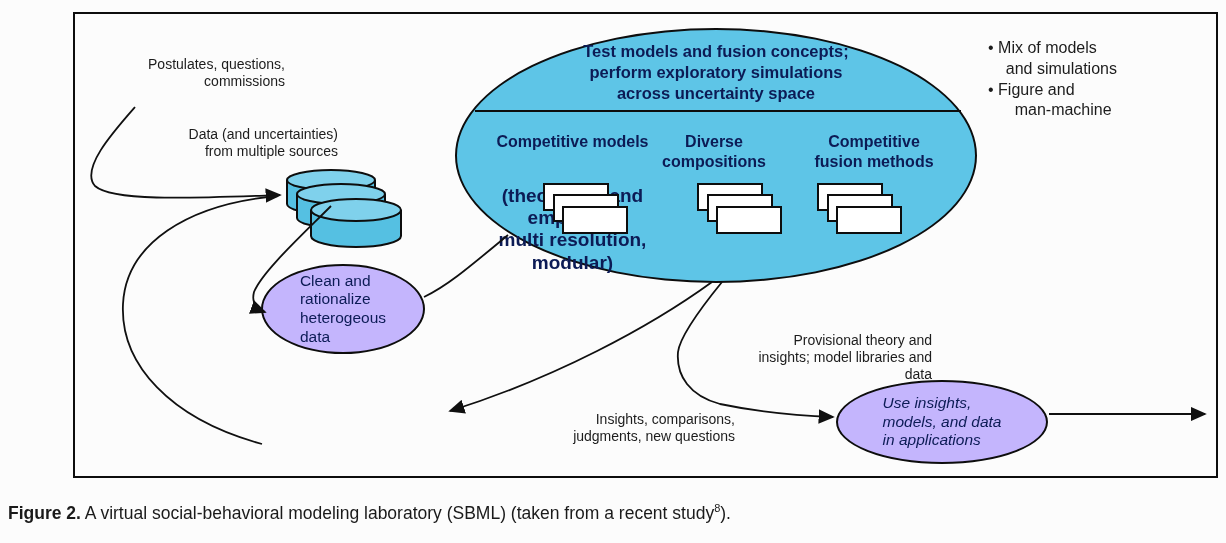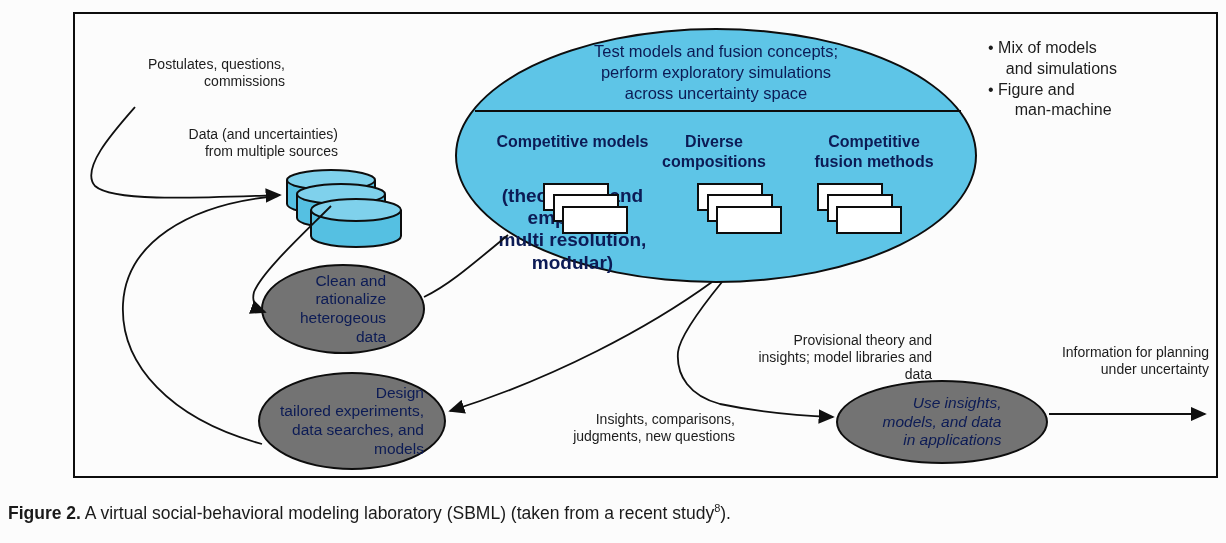--- a/index.html
+++ b/index.html
@@ -5,28 +5,28 @@
   * { margin:0; padding:0; box-sizing:border-box; }
   html,body { width:1226px; height:543px; background:#fcfcfc; font-family:"Liberation Sans", sans-serif; }
   .page { position:relative; width:1226px; height:543px; background:#fcfcfc; overflow:hidden; }
 
   .diagram-box { position:absolute; left:73px; top:12px; width:1145px; height:466px;
                  border:2.5px solid #0d0d0d; background:#fcfcfc; }
 
   .lbl { position:absolute; color:#1c1c1c; font-size:14px; line-height:1.22;
          text-align:right; white-space:pre-line; z-index:3; }
 
-  .node { position:absolute; background:#737373; border:2px solid #0d0d0d; border-radius:50%;
-          display:flex; align-items:center; justify-content:center; text-align:right;
+  .node { position:absolute; background:#c4b5fd; border:2px solid #0d0d0d; border-radius:50%;
+          display:flex; align-items:center; justify-content:center; text-align:left;
           color:#0c1b55; font-size:15.5px; line-height:1.2; white-space:pre-line; z-index:2; }
 
   .hub { position:absolute; left:380px; top:14px; width:522px; height:255px;
          background:#5ec5e7; border:2.5px solid #0d0d0d; border-radius:50%; z-index:2; }
   .hub-title { position:absolute; left:0; right:0; top:11px; text-align:center;
-               color:#0c1b55; font-size:16.5px; font-weight:normal; line-height:1.27;
+               color:#0c1b55; font-size:16.5px; font-weight:bold; line-height:1.27;
                white-space:pre-line; }
   .hub-divider { position:absolute; left:18px; top:80px; width:486px; height:0;
                  border-top:2px solid #0d0d0d; }
   .hub-col { position:absolute; top:84px; text-align:center; color:#0c1b55; white-space:pre-line; }
   .hub-col .heading { font-size:16px; font-weight:bold; line-height:1.22; }
   .hub-col .note { font-size:19px; line-height:1.18; margin-top:15px;font-weight:bold; }
   .col-1 { left:8px;   width:215px; }
   .col-2 { left:191px; width:132px; }
   .col-3 { left:333px; width:168px; }
 
@@ -68,22 +68,20 @@
 
     <div class="lbl" id="l-postulates">Postulates, questions,
 commissions</div>
     <div class="lbl" id="l-data">Data (and uncertainties)
 from multiple sources</div>
     <div class="lbl" id="l-insights">Insights, comparisons,
 judgments, new questions</div>
     <div class="lbl" id="l-provisional">Provisional theory and
 insights; model libraries and
 data</div>
-    <div class="lbl" id="l-information">Information for planning
-under uncertainty</div>
 
     <div class="hub">
       <div class="hub-title">Test models and fusion concepts;
 perform exploratory simulations
 across uncertainty space</div>
       <div class="hub-divider"></div>
 
       <div class="hub-col col-1">
         <div class="heading">Competitive models</div>
         <div class="note">(theoretical and empirical;
@@ -119,24 +117,20 @@
       <div class="bullet-item">• Mix of models
     and simulations</div>
       <div class="bullet-item">• Figure and
       man-machine</div>
     </div>
 
     <div class="node" id="n-clean">Clean and
 rationalize
 heterogeous
 data</div>
-    <div class="node" id="n-design">Design
-tailored experiments,
-data searches, and
-models</div>
     <div class="node" id="n-use">Use insights,
 models, and data
 in applications</div>
 
     <svg class="arrows" viewBox="0 0 1145 466">
       <defs>
         <marker id="ah" markerWidth="10" markerHeight="8" refX="8" refY="4" orient="auto">
           <path d="M0,0 L9,4 L0,8 Z" fill="#101010"></path>
         </marker>
       </defs>

